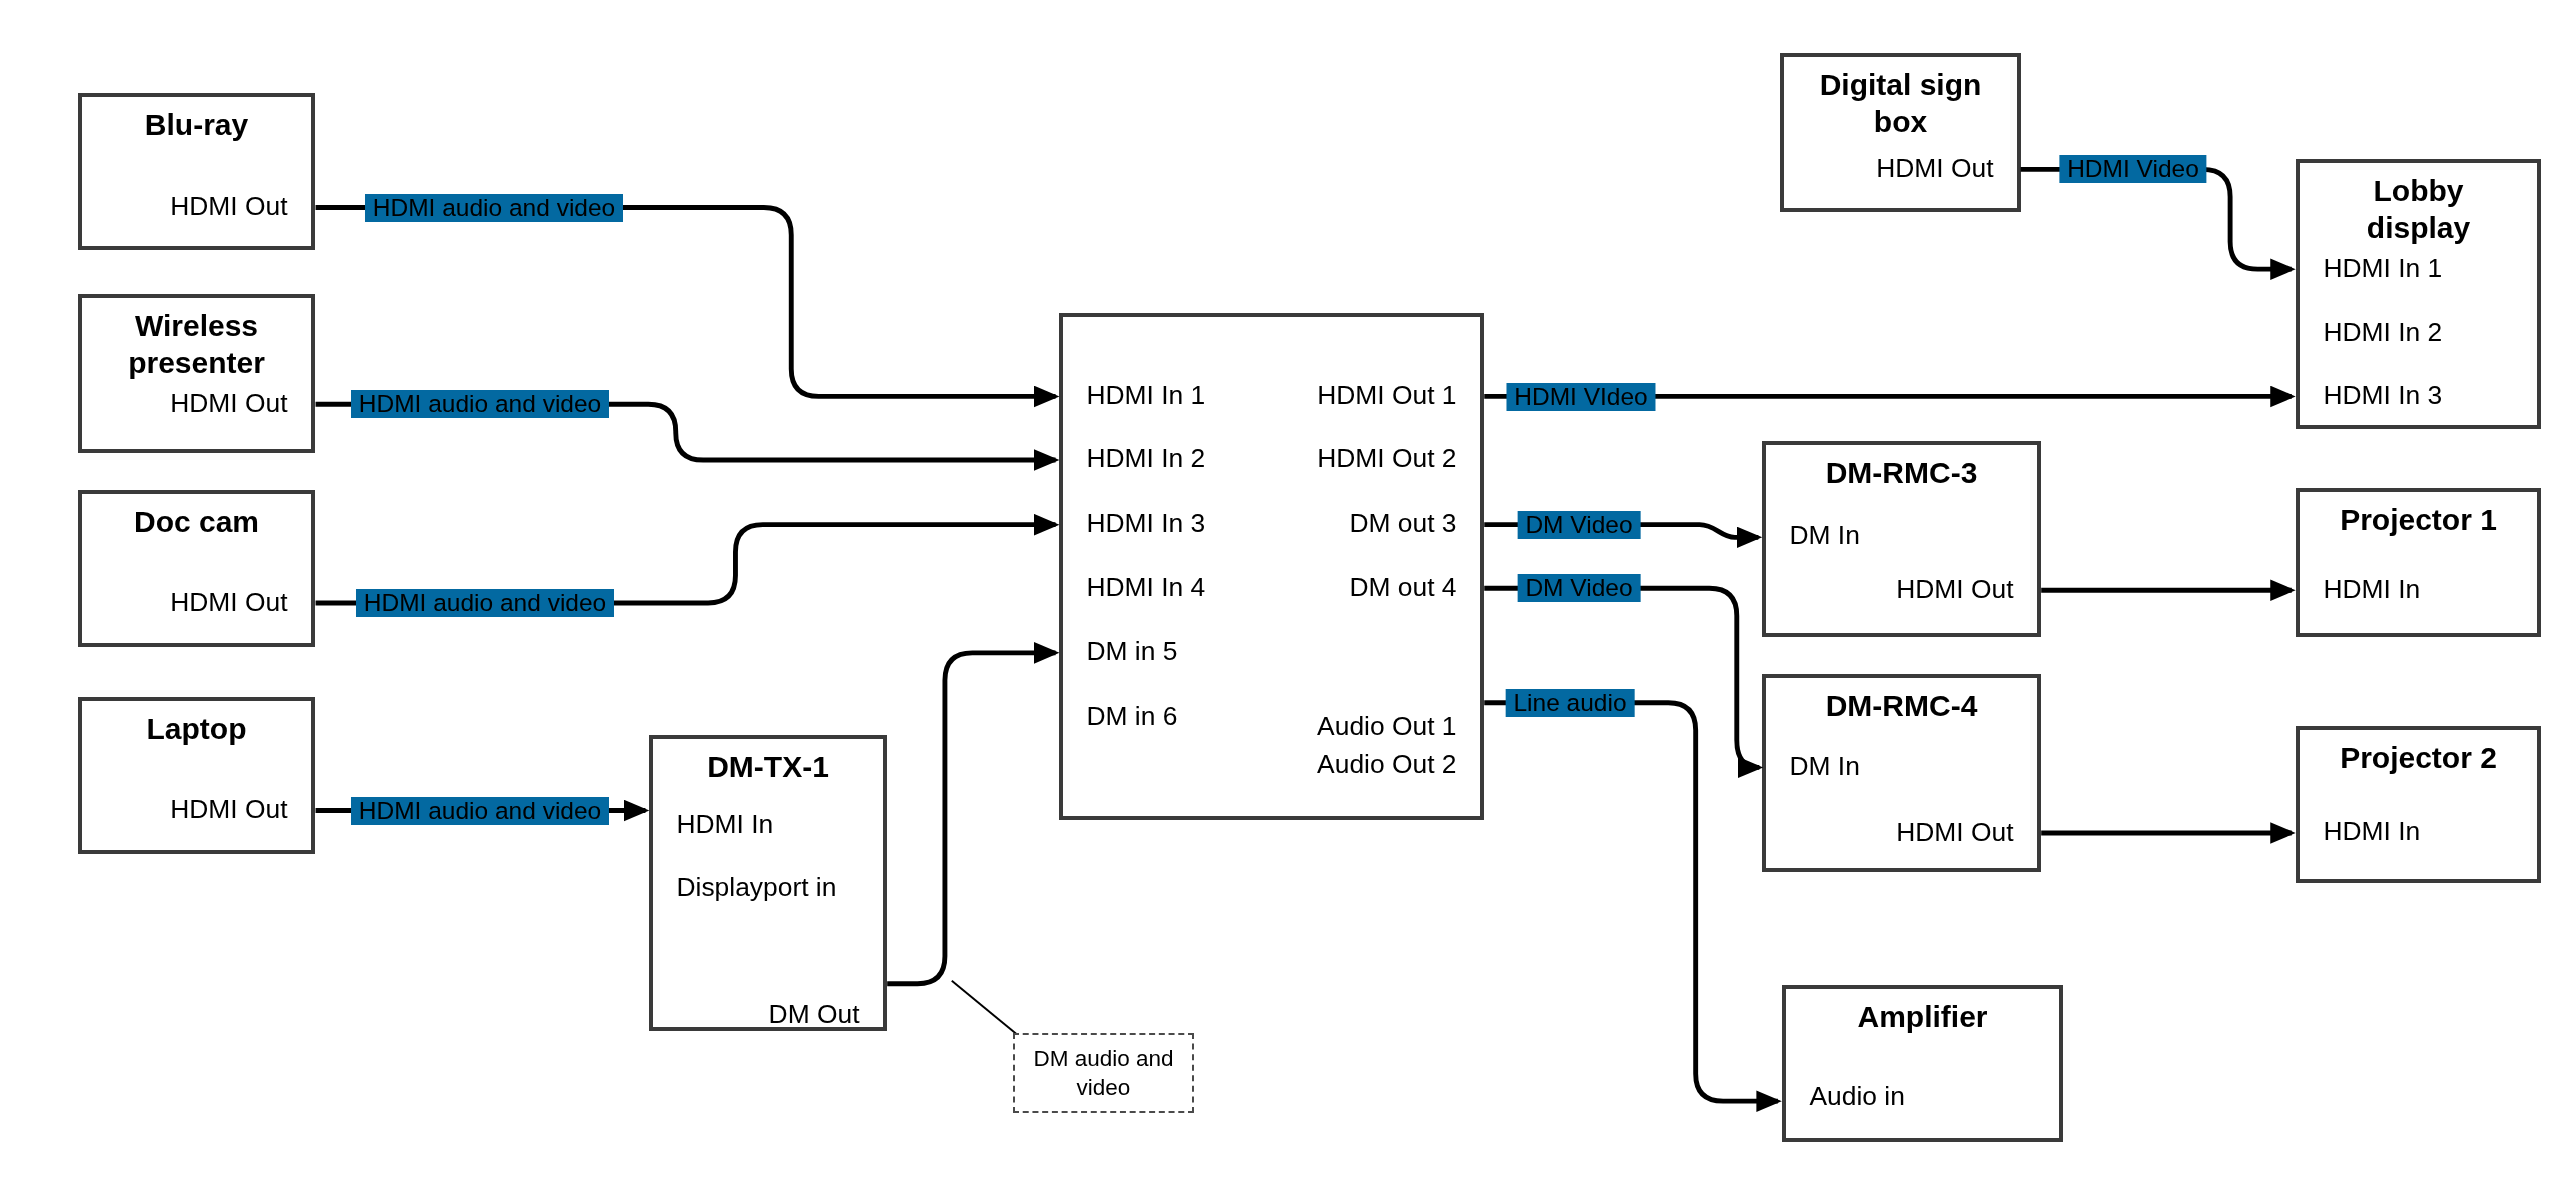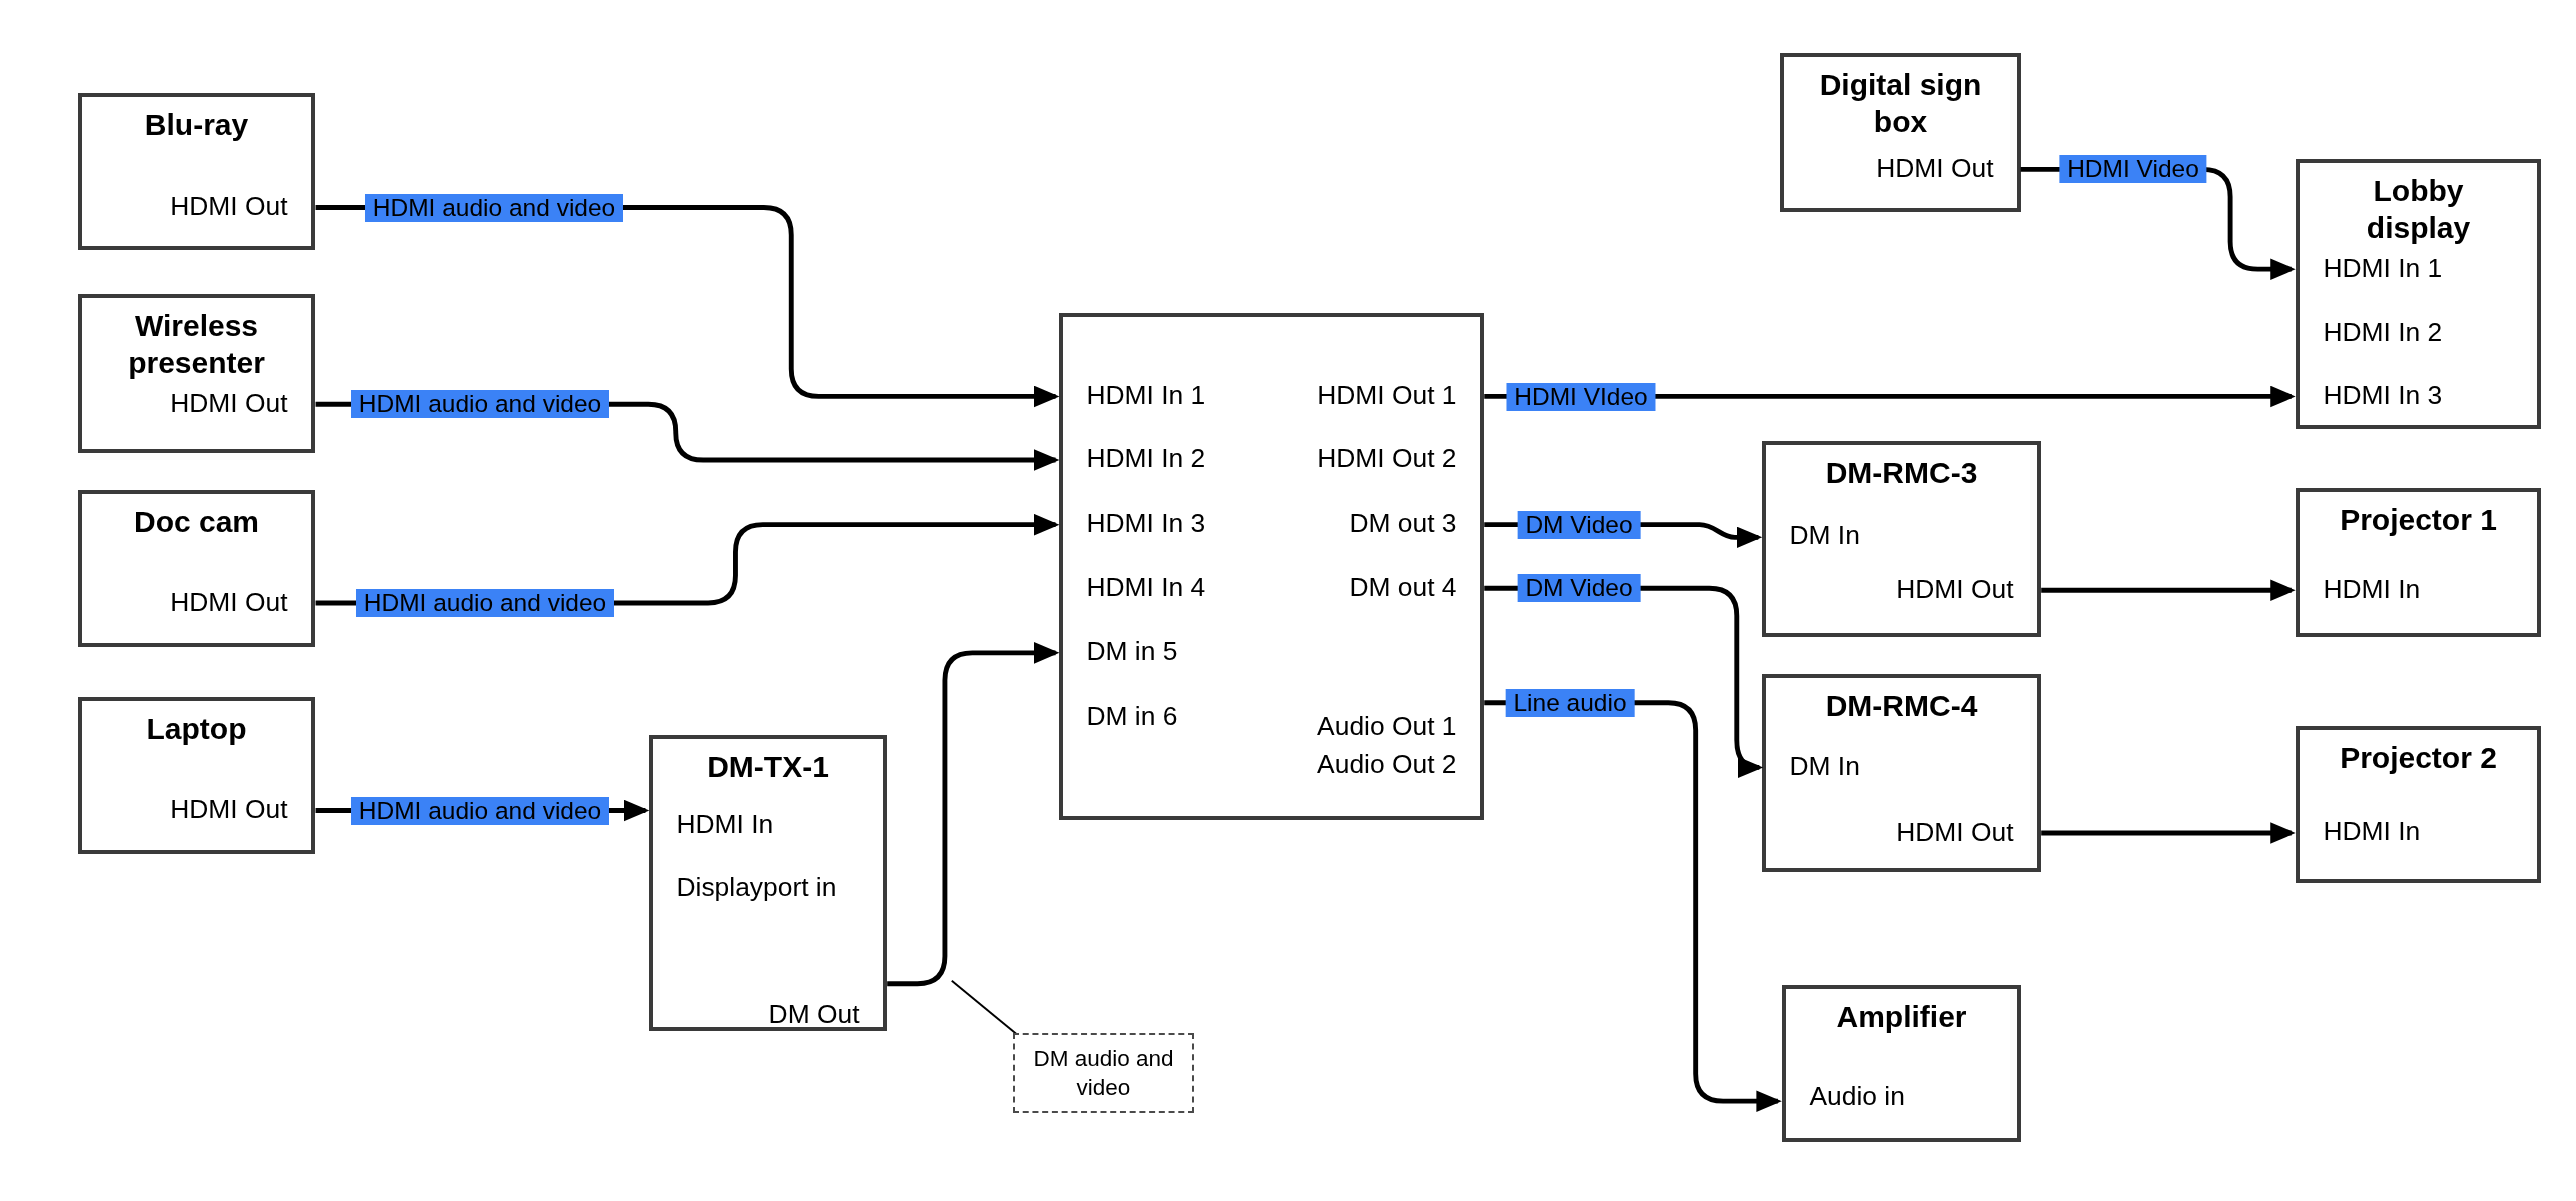--- a/index.html
+++ b/index.html
@@ -32,21 +32,21 @@
     position:absolute;
     height:33px;line-height:33px;
     font-size:26.4px;
     white-space:nowrap;
   }
   .port.left{left:23.5px;text-align:left;}
   .port.right{right:23.5px;text-align:right;}
   .edge-label{
     position:absolute;
     transform:translate(-50%,-50%);
-    background:#3b82f6;
+    background:#0369a1;
     padding:0 7.8px;
     font-size:24.5px;
     white-space:nowrap;
     z-index:3;
   }
   .note{
     position:absolute;
     border:2px dashed #4a4a4a;
     background:#ffffff;
     box-sizing:border-box;
@@ -124,21 +124,21 @@
       </div>
       <div class="node" style="left: 1762px; top: 674px; width: 279px; height: 198px;">
         <div class="node-title">DM-RMC-4</div>
         <div class="port left" style="top: 72px;">DM In</div>
         <div class="port right" style="top: 138px;">HDMI Out</div>
       </div>
       <div class="node" style="left: 2296px; top: 726px; width: 245px; height: 157px;">
         <div class="node-title">Projector 2</div>
         <div class="port left" style="top: 85px;">HDMI In</div>
       </div>
-      <div class="node" style="left: 1782px; top: 985px; width: 239px; height: 157px;">
+      <div class="node" style="left: 1782px; top: 985px; width: 281px; height: 157px;">
         <div class="node-title">Amplifier</div>
         <div class="port left" style="top: 91px;">Audio in</div>
       </div>
     </div>
 
   <svg id="wires" width="2576" height="1201" viewBox="0 0 2631 1227">
     <defs>
       <marker id="arrow" markerUnits="userSpaceOnUse" markerWidth="28" markerHeight="24" refX="22" refY="11" orient="auto">
         <path d="M0,0 L26,11 L0,22 Z" fill="#000000"></path>
       </marker>

